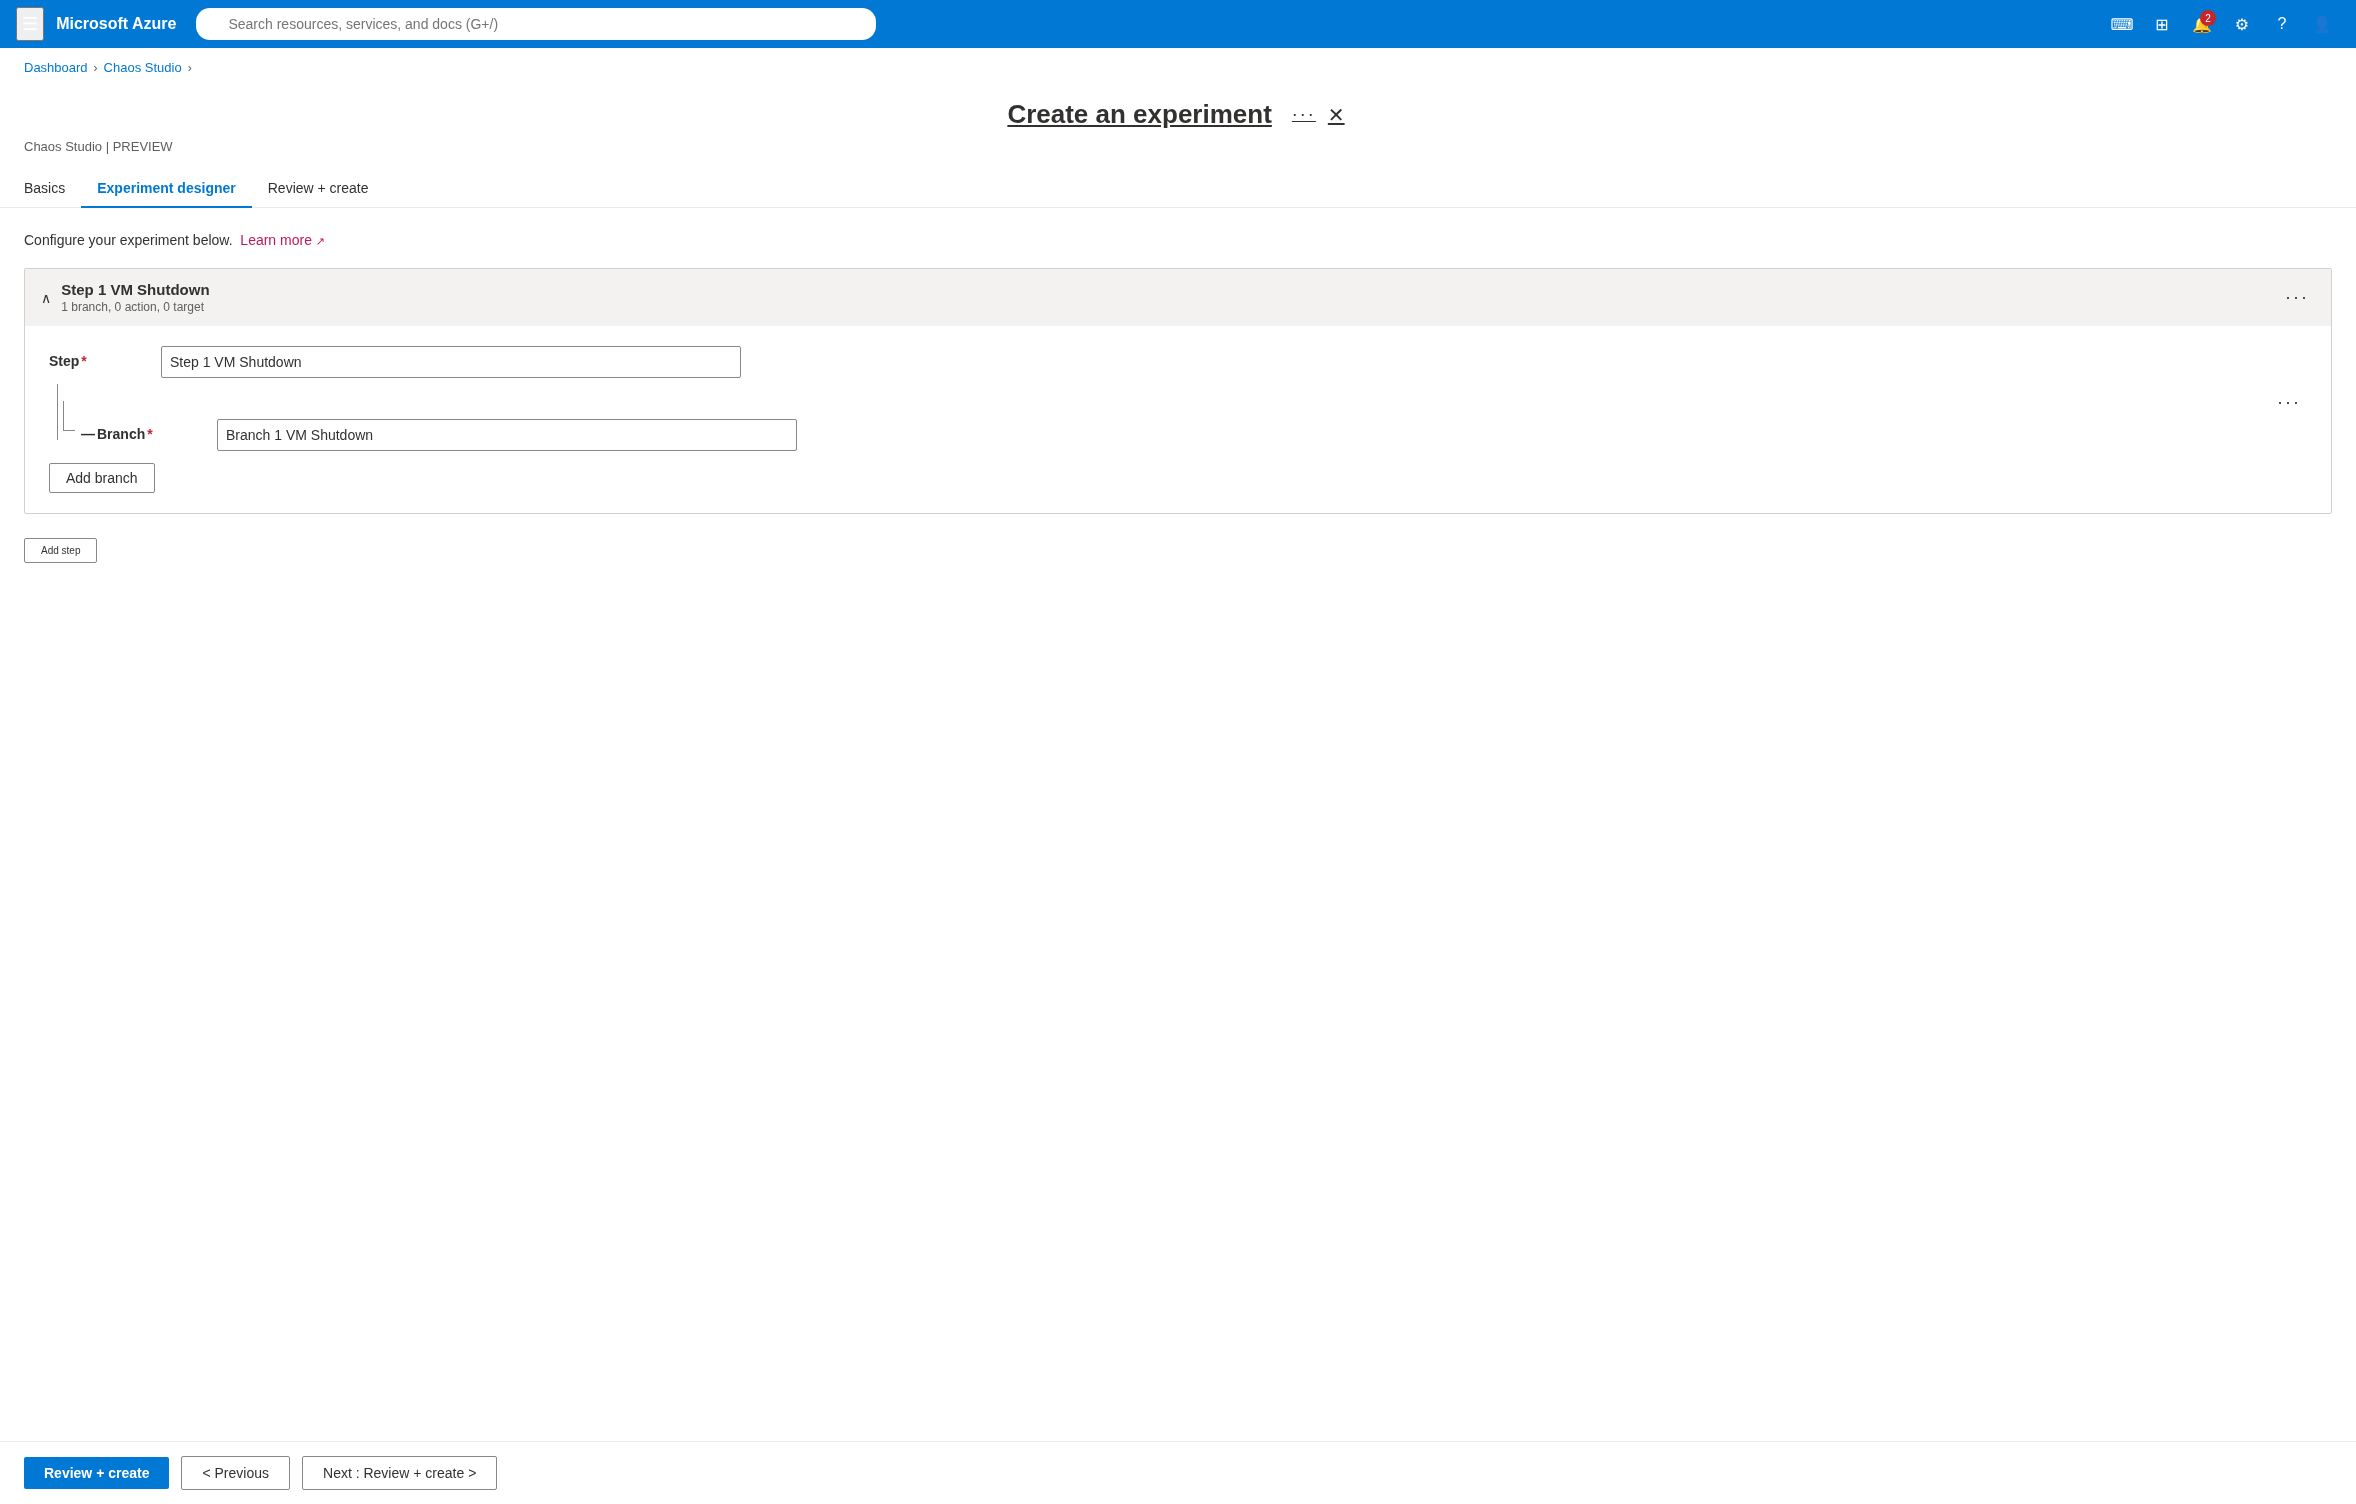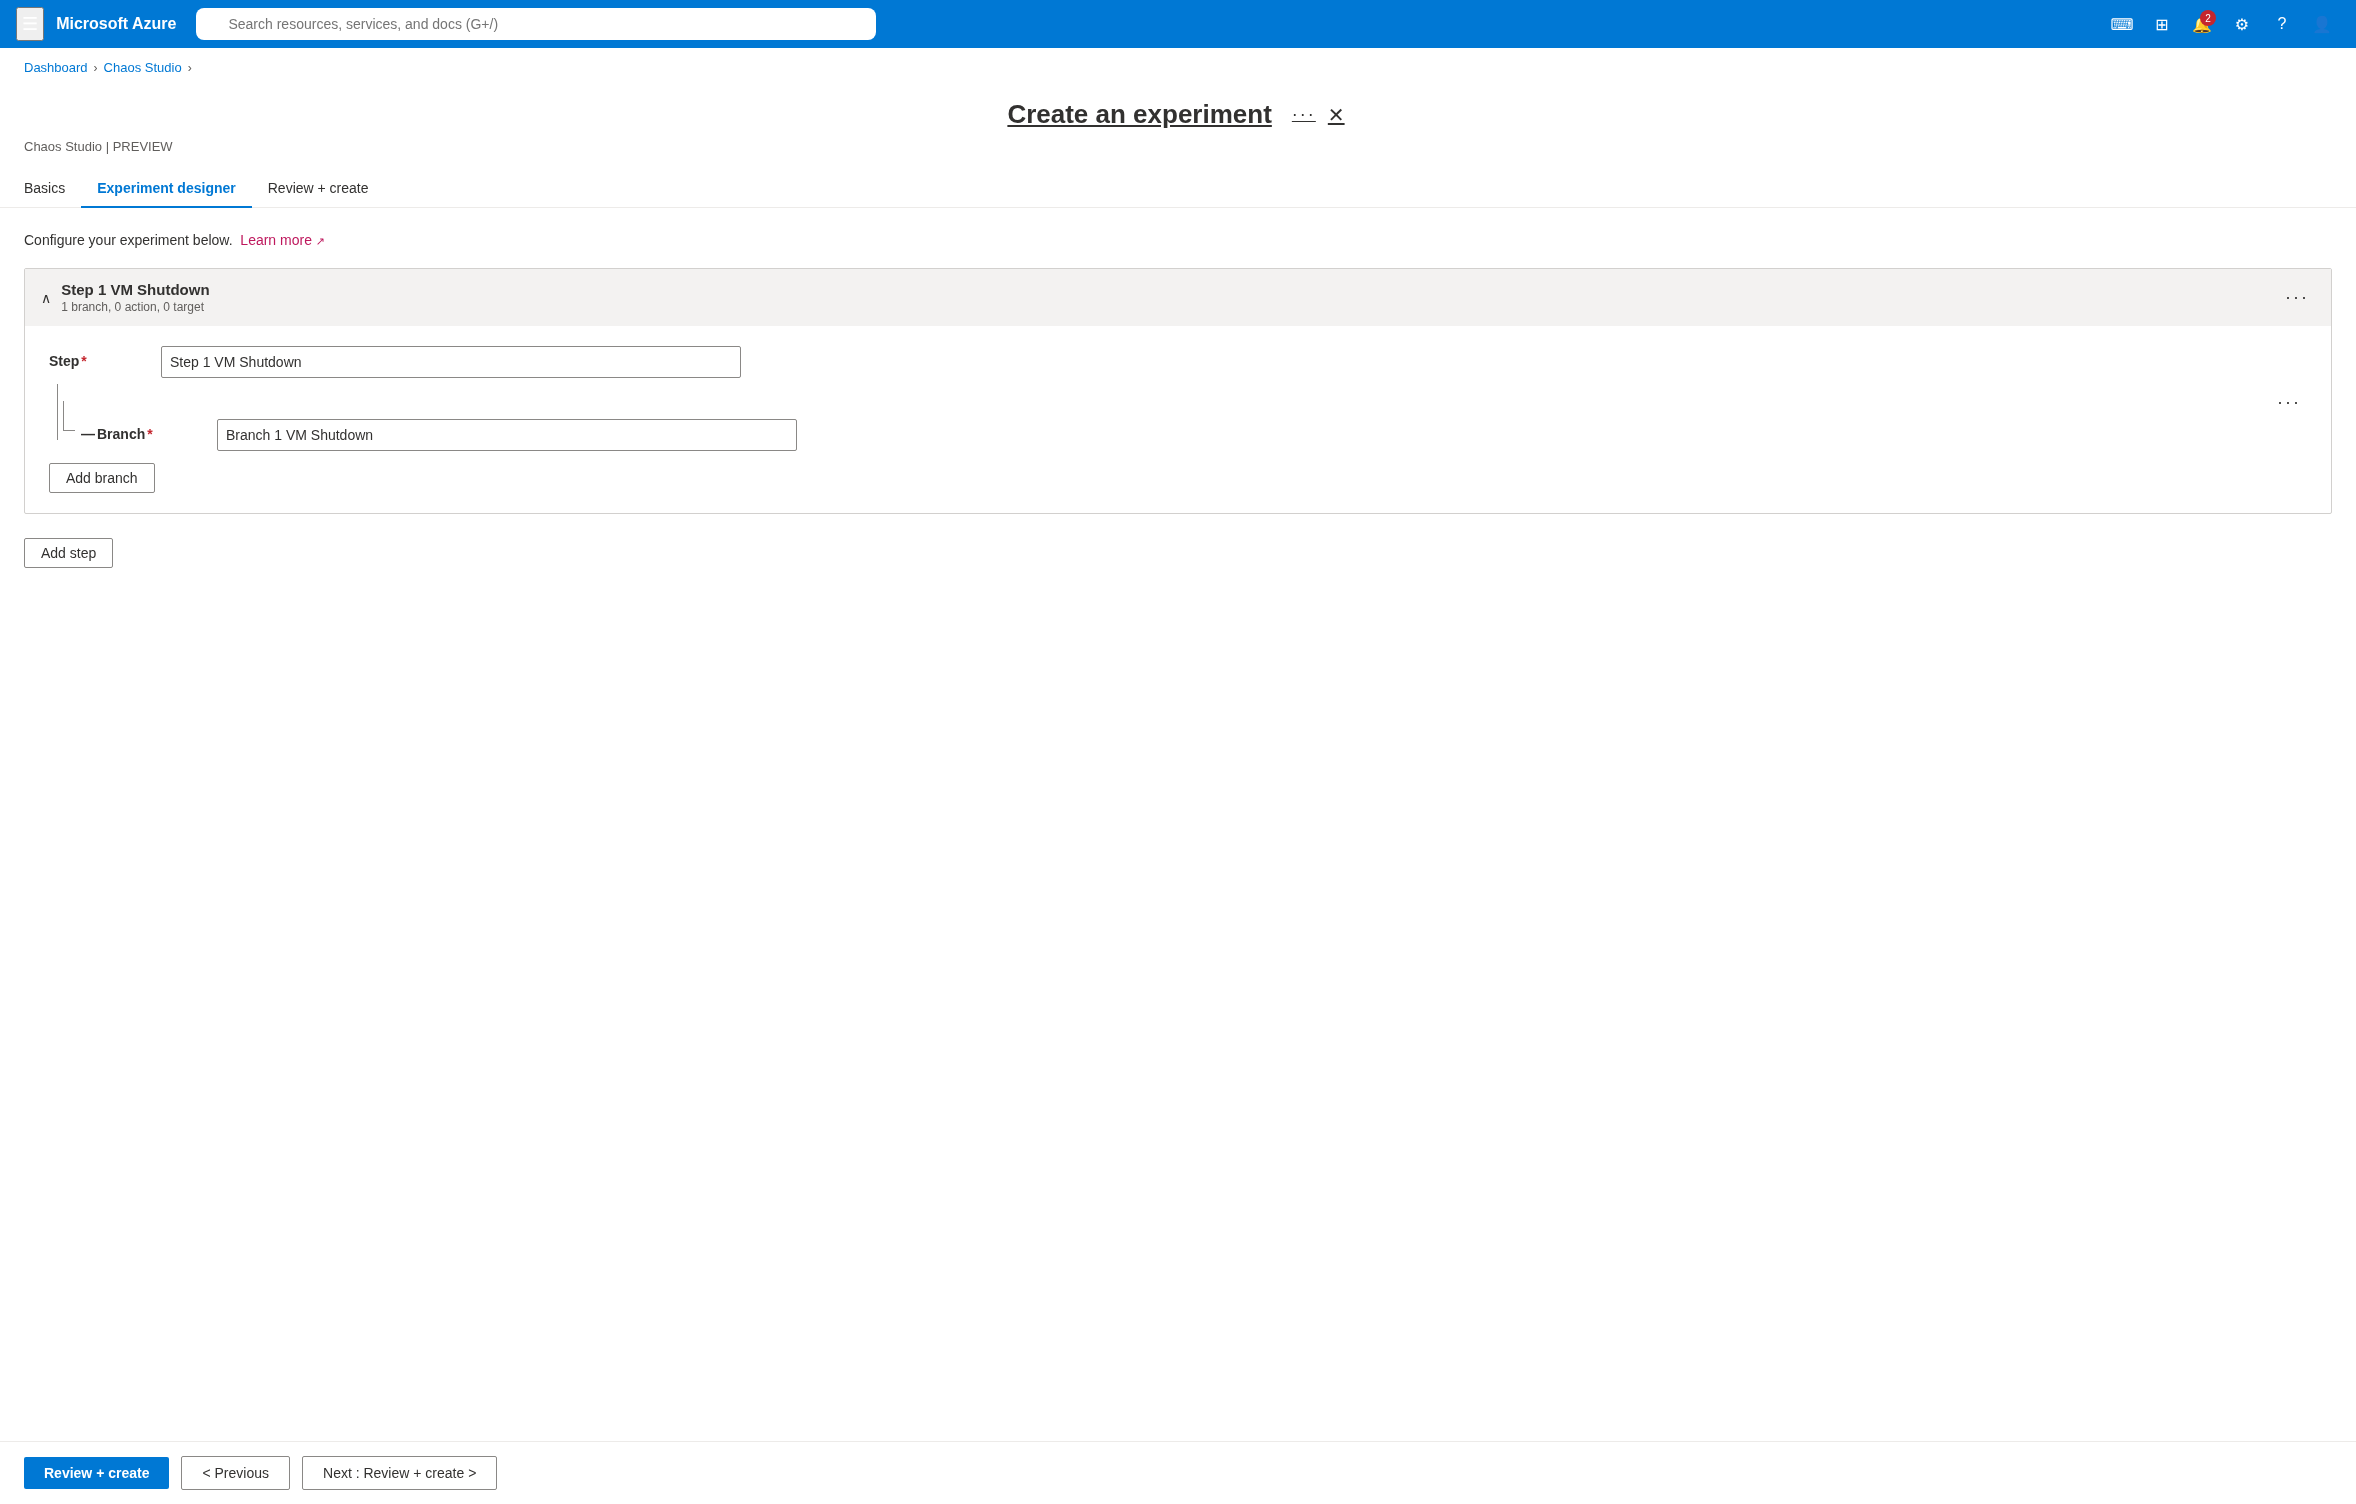--- a/index.html
+++ b/index.html
@@ -30,21 +30,21 @@
     }
     .search-wrapper {
       flex: 1;
       max-width: 680px;
       position: relative;
     }
     .search-wrapper input {
       width: 100%;
       height: 32px;
       border: none;
-      border-radius: 8px;
+      border-radius: 14px;
       padding: 0 12px 0 32px;
       font-size: 14px;
       color: #605e5c;
       outline: none;
     }
     .search-icon-inner {
       position: absolute;
       left: 8px;
       top: 50%;
       transform: translateY(-50%);
@@ -272,21 +272,21 @@
       cursor: pointer;
       border-radius: 2px;
       margin-top: 0;
     }
 
     
     .add-step-btn {
       border: 1px solid #8a8886;
       background: white;
       padding: 6px 16px;
-      font-size: 14px;
+      font-size: 10px;
       color: #323130;
       cursor: pointer;
       border-radius: 2px;
       margin-top: 8px;
     }
 
     
     .bottom-bar {
       position: fixed;
       bottom: 0;

